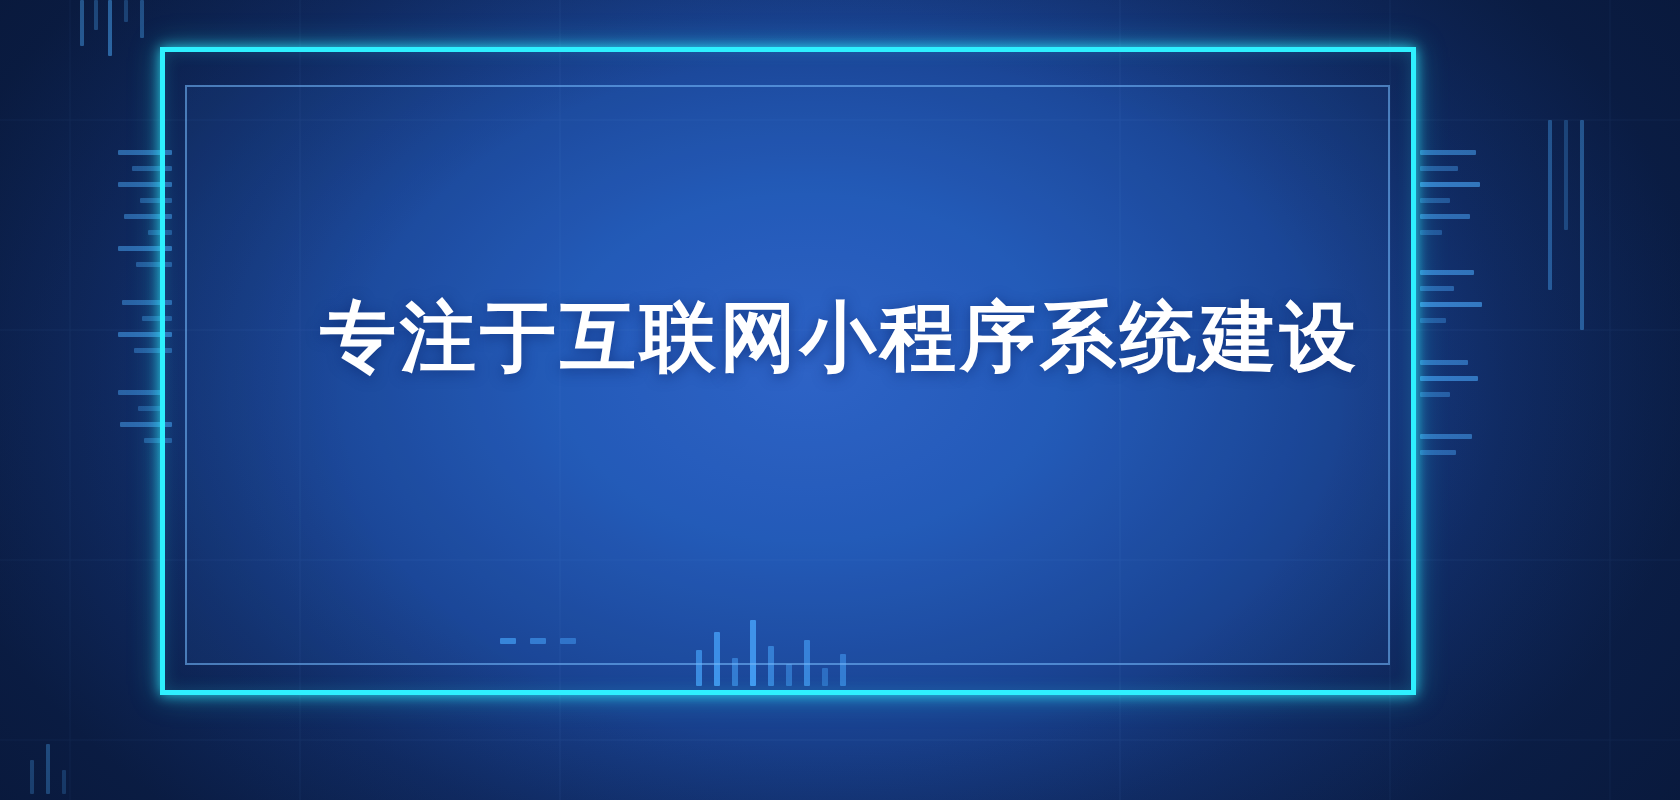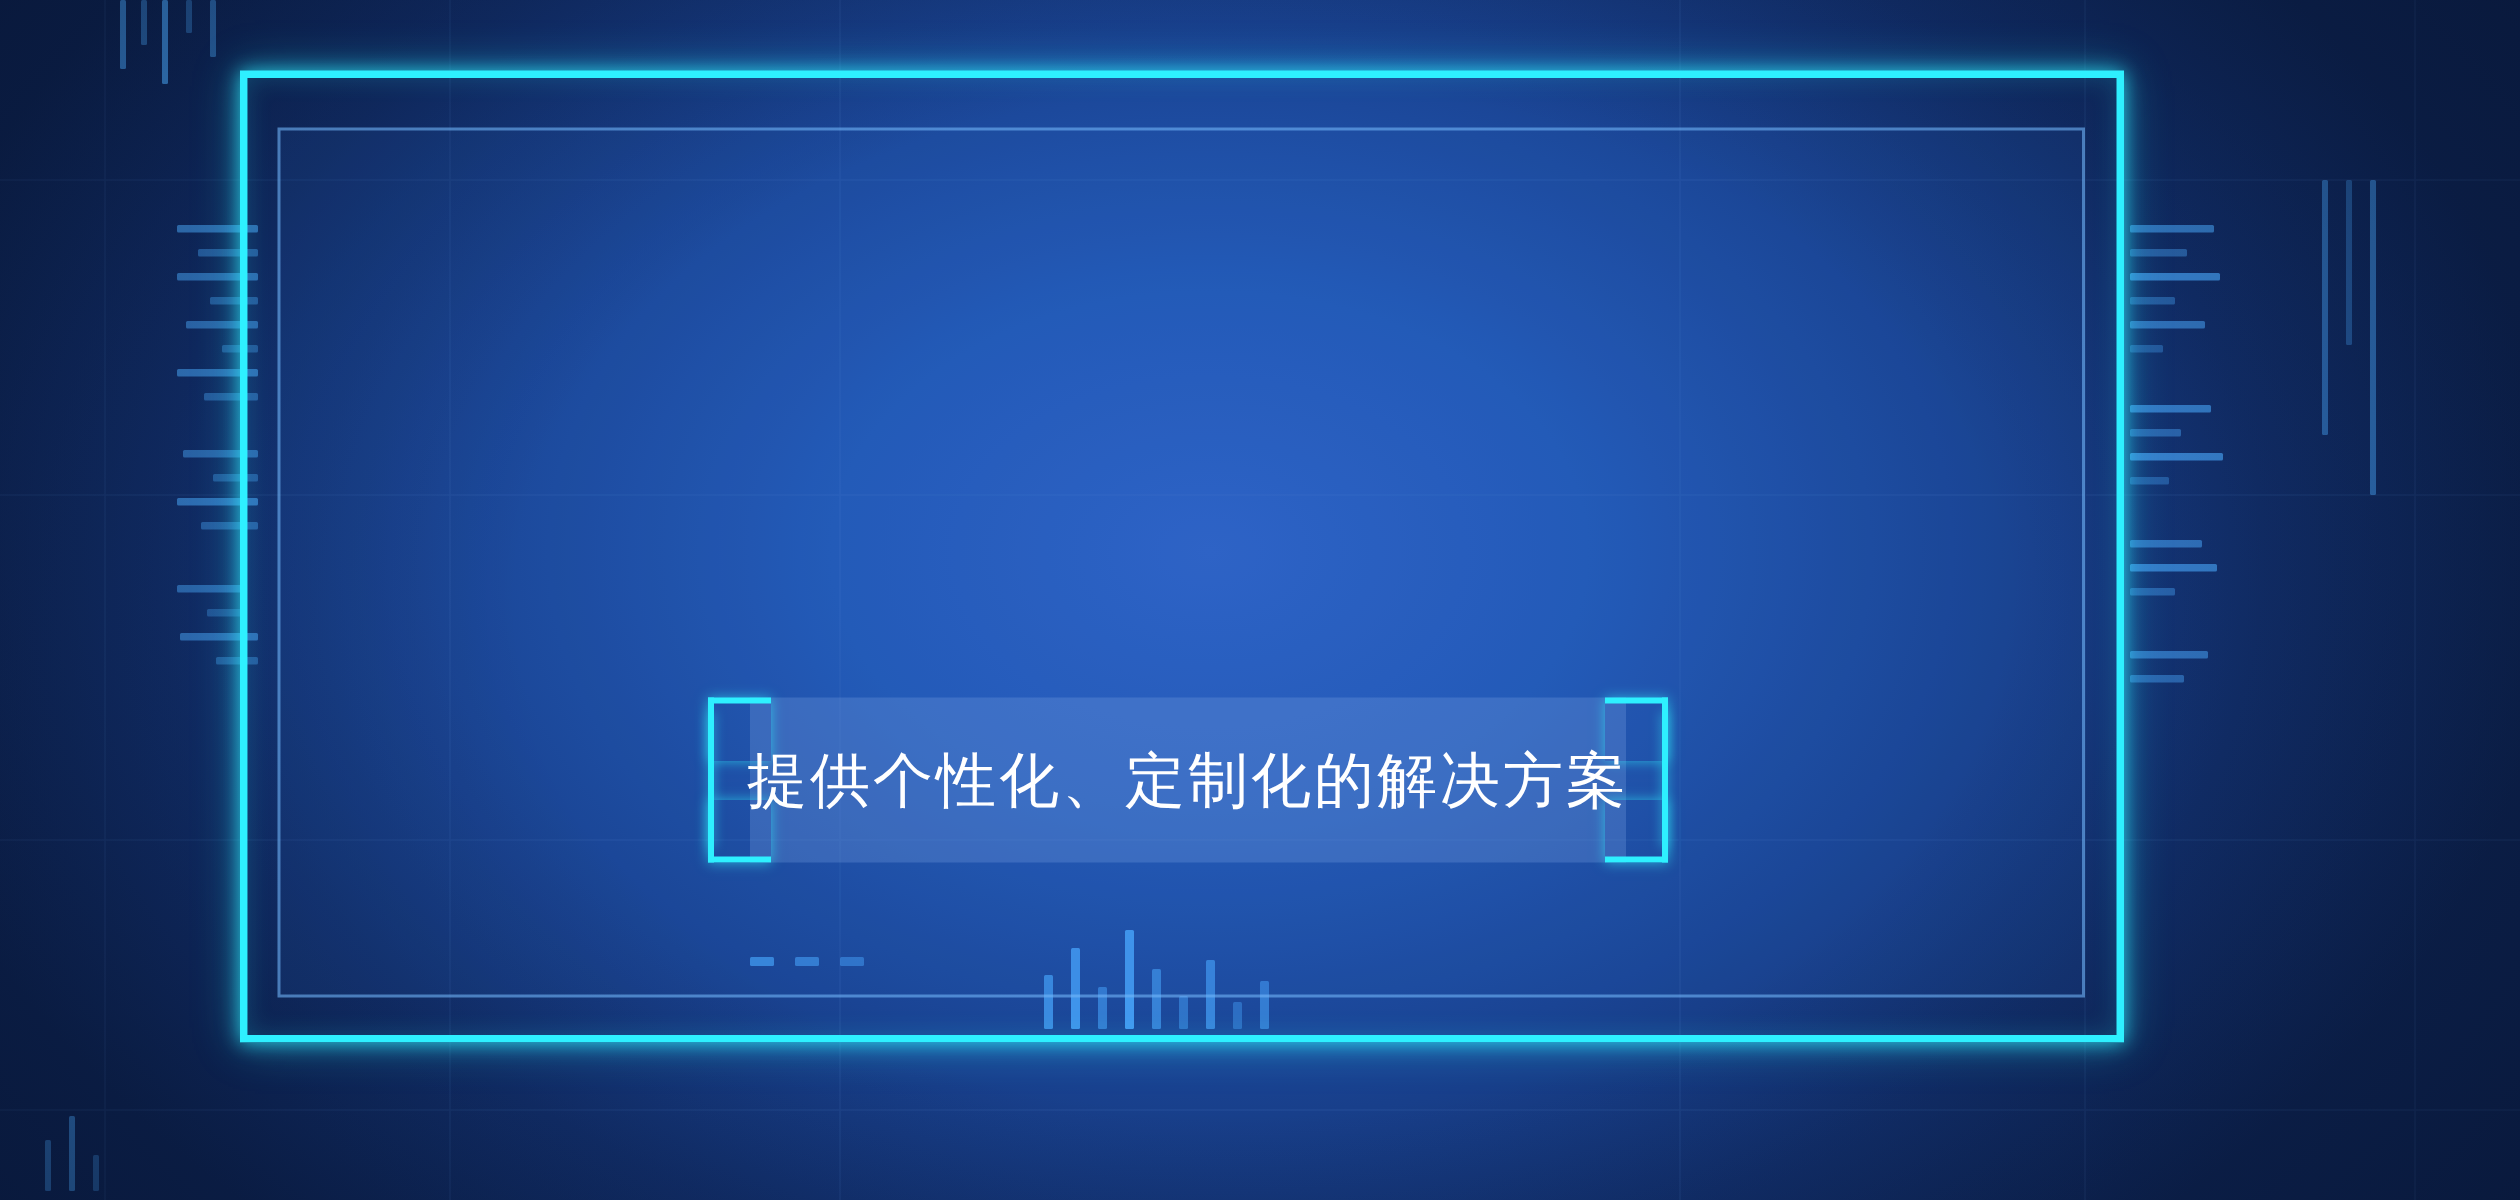--- a/index.html
+++ b/index.html
@@ -235,25 +235,16 @@
     <div class="bar" style="left:0px;  top:60px; width:4px; height:34px; opacity:0.5;"></div>
     <div class="bar" style="left:16px; top:44px; width:4px; height:50px; opacity:0.6;"></div>
     <div class="bar" style="left:32px; top:70px; width:4px; height:24px; opacity:0.4;"></div>
   </div>
 
   <div id="vignette"></div>
 
   <div id="outer-frame"></div>
   <div id="inner-frame"></div>
 
-
-  <div id="subtitle-wrap">
-    <div id="subtitle-plate"></div>
-    <div class="edge-v left"></div>
-    <div class="edge-v right"></div>
-    <div class="corner tl"></div>
-    <div class="corner tr"></div>
-    <div class="corner bl"></div>
-    <div class="corner br"></div>
-    <div id="subtitle-text">提供个性化、定制化的解决方案</div>
-  </div>
+  <div id="headline">专注于互联网小程序系统建设</div>
+
 
 </div>
 
 </body></html>

